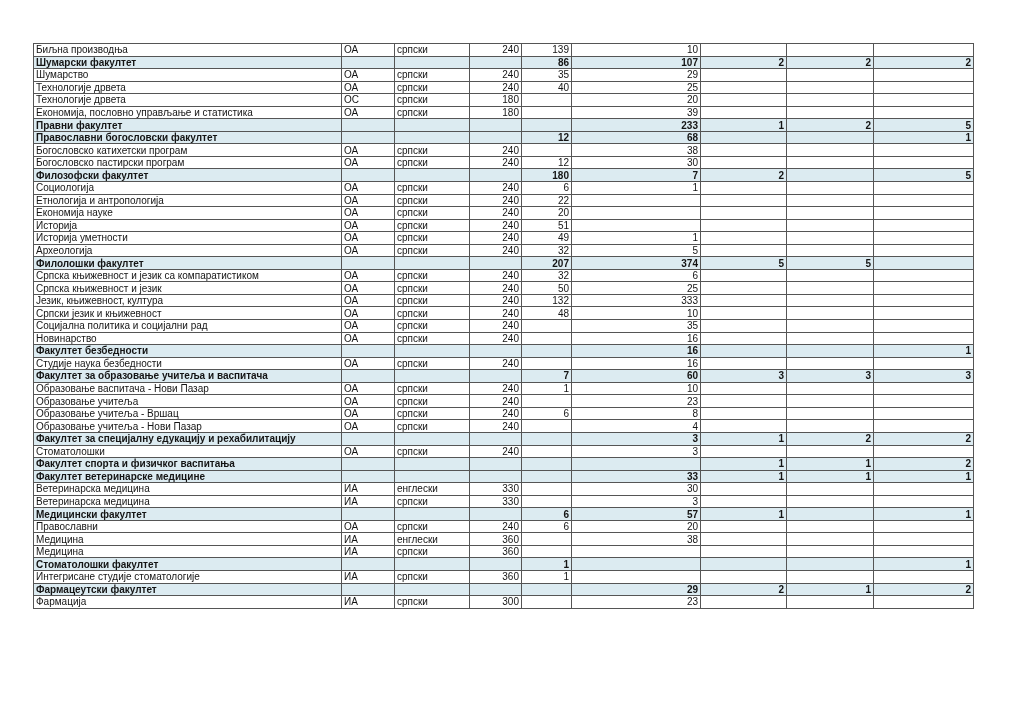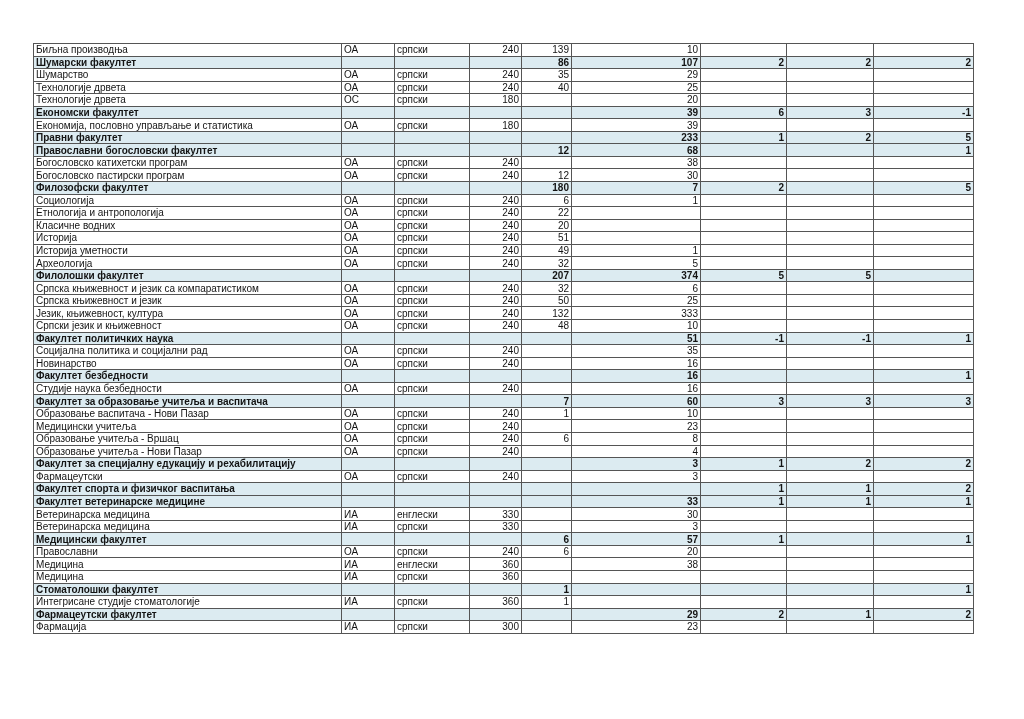--- a/index.html
+++ b/index.html
@@ -93,31 +93,20 @@
           <td class="al">Технологије дрвета</td>
           <td class="al">ОС</td>
           <td class="al">српски</td>
           <td class="ar">180</td>
           <td class="ar"></td>
           <td class="ar">20</td>
           <td class="ar"></td>
           <td class="ar"></td>
           <td class="ar"></td>
         </tr>
-        <tr class="faculty">
-          <td class="al">Економски факултет</td>
-          <td class="al"></td>
-          <td class="al"></td>
-          <td class="ar"></td>
-          <td class="ar"></td>
-          <td class="ar">39</td>
-          <td class="ar">6</td>
-          <td class="ar">3</td>
-          <td class="ar">-1</td>
-        </tr>
         <tr>
           <td class="al">Економија, пословно управљање и статистика</td>
           <td class="al">ОА</td>
           <td class="al">српски</td>
           <td class="ar">180</td>
           <td class="ar"></td>
           <td class="ar">39</td>
           <td class="ar"></td>
           <td class="ar"></td>
           <td class="ar"></td>
@@ -193,21 +182,21 @@
           <td class="al">ОА</td>
           <td class="al">српски</td>
           <td class="ar">240</td>
           <td class="ar">22</td>
           <td class="ar"></td>
           <td class="ar"></td>
           <td class="ar"></td>
           <td class="ar"></td>
         </tr>
         <tr>
-          <td class="al">Класичне водних</td>
+          <td class="al">Економија науке</td>
           <td class="al">ОА</td>
           <td class="al">српски</td>
           <td class="ar">240</td>
           <td class="ar">20</td>
           <td class="ar"></td>
           <td class="ar"></td>
           <td class="ar"></td>
           <td class="ar"></td>
         </tr>
         <tr>
@@ -290,31 +279,20 @@
         <tr>
           <td class="al">Српски језик и књижевност</td>
           <td class="al">ОА</td>
           <td class="al">српски</td>
           <td class="ar">240</td>
           <td class="ar">48</td>
           <td class="ar">10</td>
           <td class="ar"></td>
           <td class="ar"></td>
           <td class="ar"></td>
-        </tr>
-        <tr class="faculty">
-          <td class="al">Факултет политичких наука</td>
-          <td class="al"></td>
-          <td class="al"></td>
-          <td class="ar"></td>
-          <td class="ar"></td>
-          <td class="ar">51</td>
-          <td class="ar">-1</td>
-          <td class="ar">-1</td>
-          <td class="ar">1</td>
         </tr>
         <tr>
           <td class="al">Социјална политика и социјални рад</td>
           <td class="al">ОА</td>
           <td class="al">српски</td>
           <td class="ar">240</td>
           <td class="ar"></td>
           <td class="ar">35</td>
           <td class="ar"></td>
           <td class="ar"></td>
@@ -369,21 +347,21 @@
           <td class="al">ОА</td>
           <td class="al">српски</td>
           <td class="ar">240</td>
           <td class="ar">1</td>
           <td class="ar">10</td>
           <td class="ar"></td>
           <td class="ar"></td>
           <td class="ar"></td>
         </tr>
         <tr>
-          <td class="al">Медицински учитеља</td>
+          <td class="al">Образовање учитеља</td>
           <td class="al">ОА</td>
           <td class="al">српски</td>
           <td class="ar">240</td>
           <td class="ar"></td>
           <td class="ar">23</td>
           <td class="ar"></td>
           <td class="ar"></td>
           <td class="ar"></td>
         </tr>
         <tr>
@@ -413,21 +391,21 @@
           <td class="al"></td>
           <td class="al"></td>
           <td class="ar"></td>
           <td class="ar"></td>
           <td class="ar">3</td>
           <td class="ar">1</td>
           <td class="ar">2</td>
           <td class="ar">2</td>
         </tr>
         <tr>
-          <td class="al">Фармацеутски</td>
+          <td class="al">Стоматолошки</td>
           <td class="al">ОА</td>
           <td class="al">српски</td>
           <td class="ar">240</td>
           <td class="ar"></td>
           <td class="ar">3</td>
           <td class="ar"></td>
           <td class="ar"></td>
           <td class="ar"></td>
         </tr>
         <tr class="faculty">

